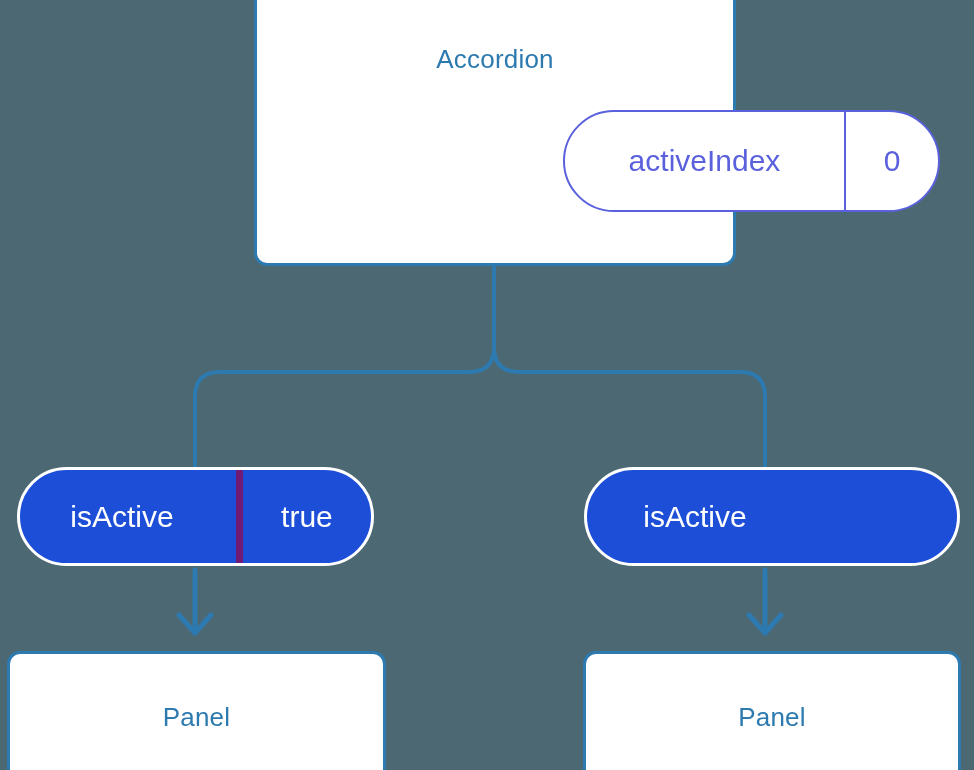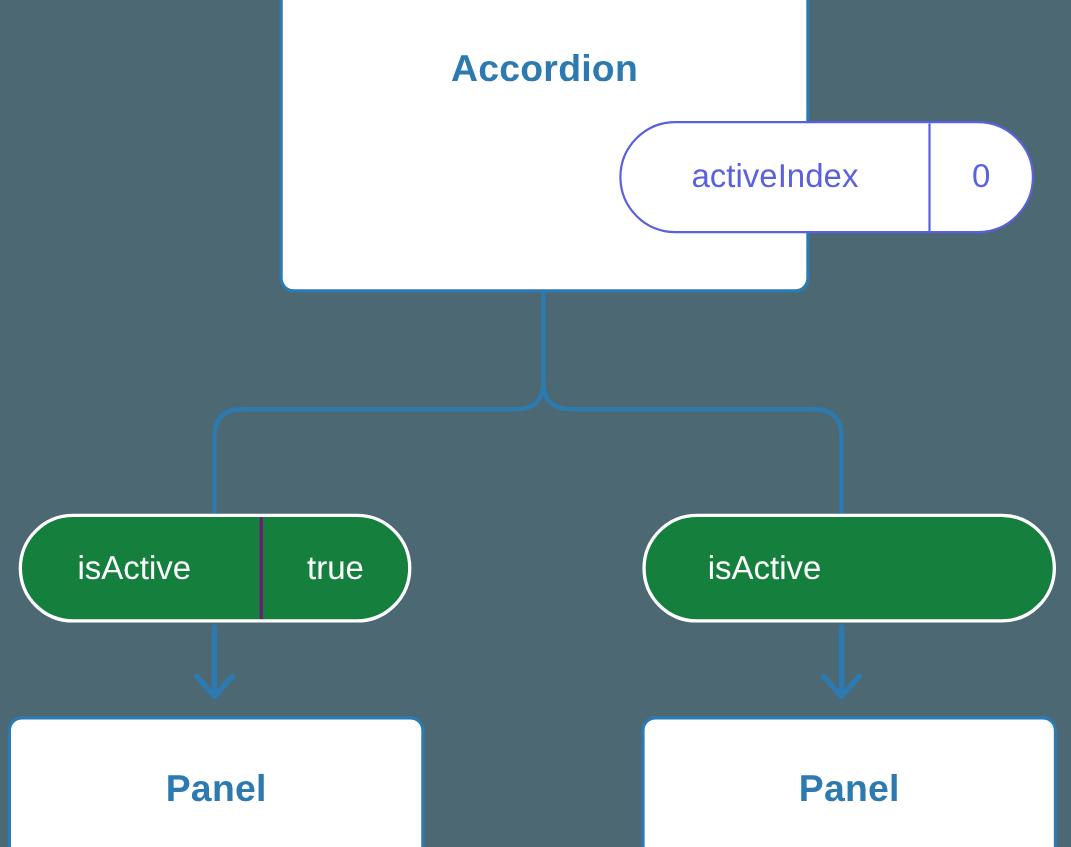--- a/index.html
+++ b/index.html
@@ -37,22 +37,22 @@
     box-sizing: border-box;
     background: #ffffff;
     border: 3px solid #2d7ab0;
     border-radius: 13px;
     display: flex;
     align-items: center;
     justify-content: center;
   }
   .card-title {
     color: #2d7ab0;
-    font-size: 34px;
-    font-weight: 700;
+    font-size: 26px;
+    font-weight: 400;
     letter-spacing: 0.2px;
     line-height: 1;
     white-space: nowrap;
   }
 
   
   #accordion-card {
     left: 254px;
     top: -12px;
     width: 482px;
@@ -113,30 +113,30 @@
   .pill.pill-outline .pill-key,
   .pill.pill-outline .pill-val {
     color: #5b61dd;
   }
   .pill.pill-outline .pill-val {
     border-left: 2px solid #5b61dd;
   }
 
   
   .pill.pill-solid {
-    background: #15803d;
+    background: #1d4ed8;
     border: 3px solid #ffffff;
     text-align: right;
   }
   .pill.pill-solid .pill-key,
   .pill.pill-solid .pill-val {
     color: #ffffff;
   }
   .pill.pill-solid .pill-val {
-    border-left: 3px solid #701a75;
+    border-left: 7px solid #701a75;
     margin-left: 12px;
   }
 
   #active-index-pill {
     left: 306px;
     top: 119px;
     width: 377px;
     height: 102px;
   }
   #active-index-pill .pill-key { width: 282px; }

